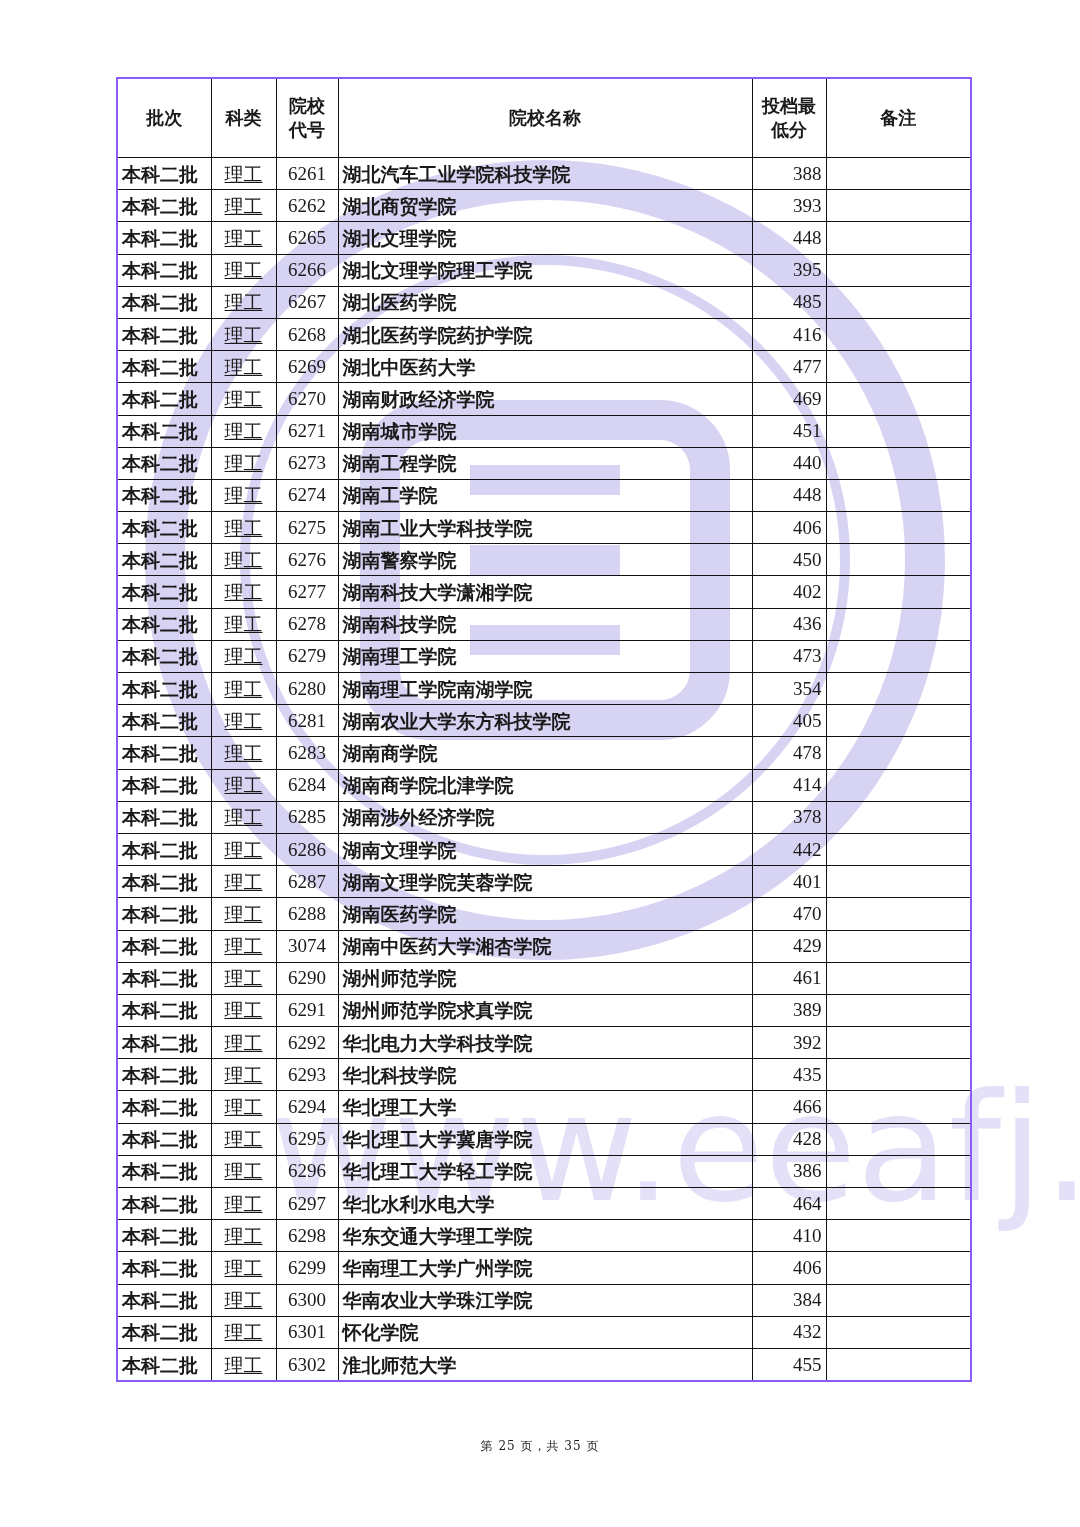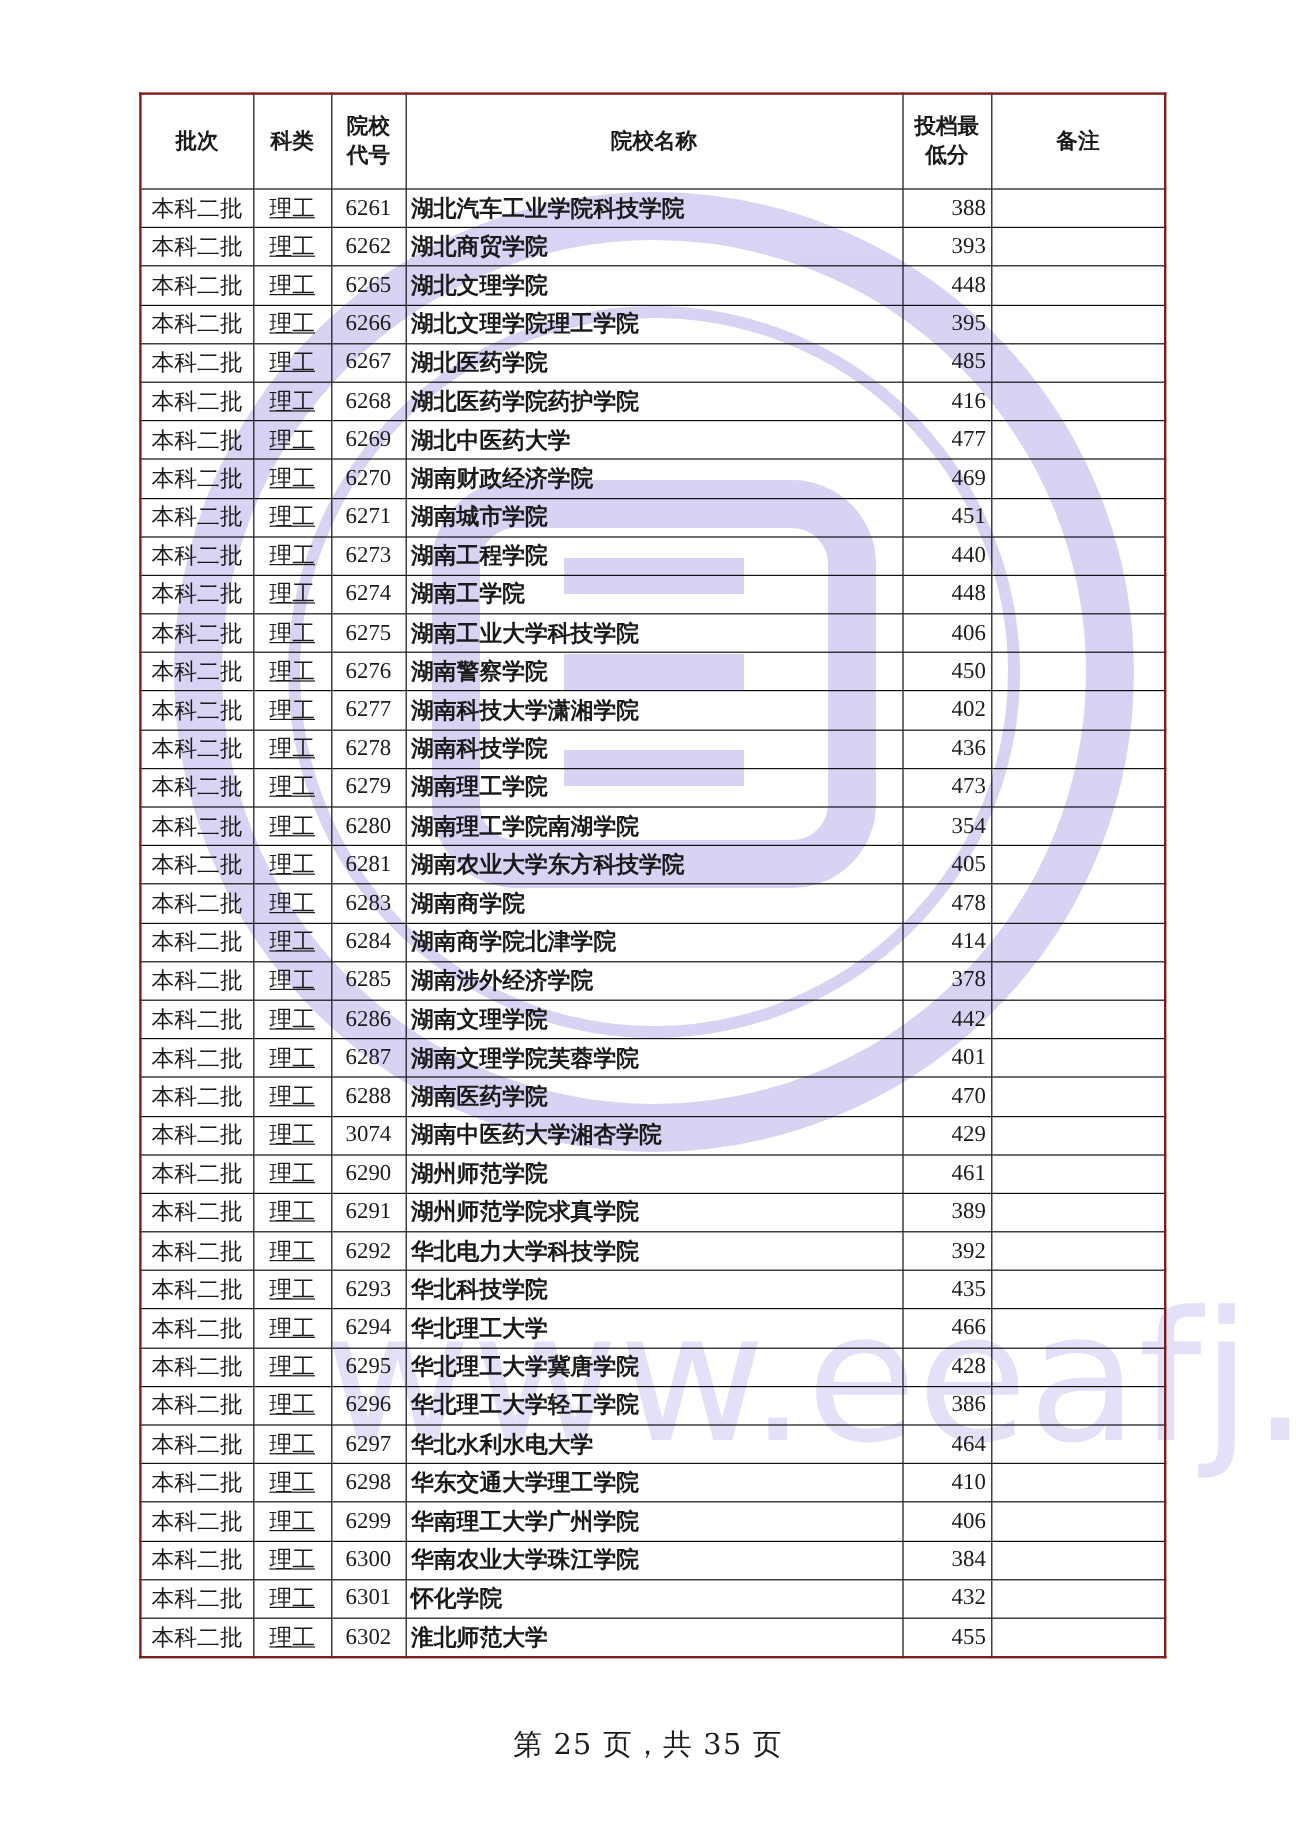--- a/index.html
+++ b/index.html
@@ -3,39 +3,39 @@
   <meta charset="utf-8">
   <style>
     html, body { margin: 0; padding: 0; background: #ffffff; }
     body {
       width: 1080px; height: 1527px; position: relative; overflow: hidden;
       font-family: "DejaVu Serif", "Liberation Serif", serif; color: #1a1a1a;
     }
     .watermark { position: absolute; left: 0; top: 0; width: 1080px; height: 1527px; pointer-events: none; z-index: 0; }
     .table-wrap { position: absolute; left: 116px; top: 77px; z-index: 1; }
     table.score-table {
-      border-collapse: collapse; border: 2px solid #7f1d1d;
+      border-collapse: collapse; border: 2px solid #8b5cf6;
       table-layout: fixed; width: 854px; background: transparent;
     }
     table.score-table th, table.score-table td {
       border: 1.5px solid #111; padding: 0 4px; font-size: 19px; white-space: nowrap; overflow: hidden;
     }
     table.score-table th {
       height: 78px; font-weight: bold; text-align: center; line-height: 24px;
       font-family: "DejaVu Sans", "Liberation Sans", sans-serif; font-size: 18px;
     }
     table.score-table td { height: 31.2px; line-height: 30px; }
-    td.c-batch { text-align: center; font-size: 18px; padding: 0 2px; }
+    td.c-batch { text-align: left; font-size: 18px; padding: 0 2px; font-weight: bold; }
     td.c-type { text-align: center; font-size: 18px; text-decoration: underline; }
     td.c-code { text-align: center; font-family: "Liberation Serif", serif; font-size: 19px; }
     td.c-name { text-align: left; font-size: 18px; font-weight: bold; }
     td.c-score { text-align: right; font-family: Liberation Serif, serif; font-size: 19px; }
     .footer {
       position: absolute; top: 1438px; left: 0; width: 1080px; text-align: center;
-      font-size: 24px; letter-spacing: 1px; z-index: 1;
+      font-size: 12px; letter-spacing: 1px; z-index: 1;
     }
   </style>
 </head>
 <body>
 
 <svg class="watermark" viewBox="0 0 1080 1527" xmlns="http://www.w3.org/2000/svg">
   <g opacity="0.55" fill="none" stroke="#b8b0ea">
     <circle cx="545" cy="560" r="380" stroke-width="40"></circle>
     <circle cx="545" cy="560" r="300" stroke-width="10"></circle>
     <rect x="380" y="420" width="330" height="300" rx="50" stroke-width="40"></rect>

